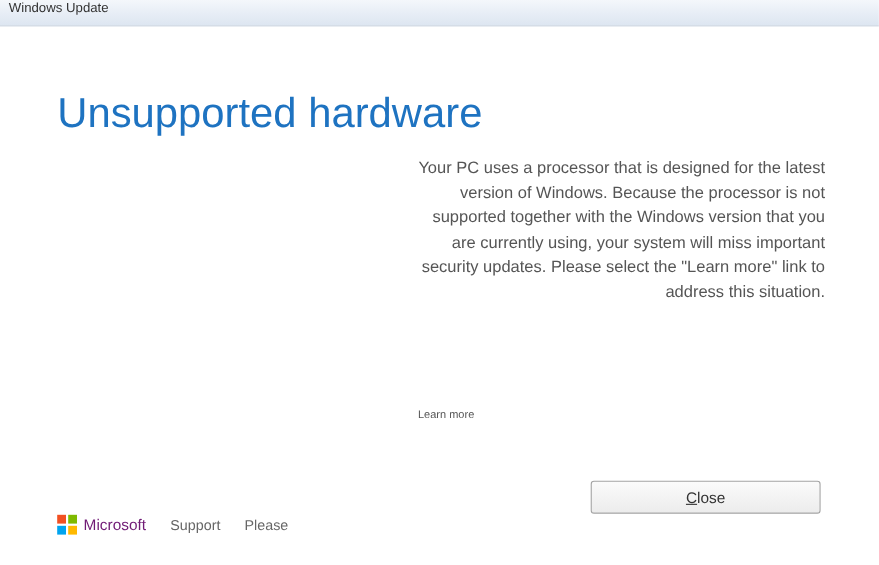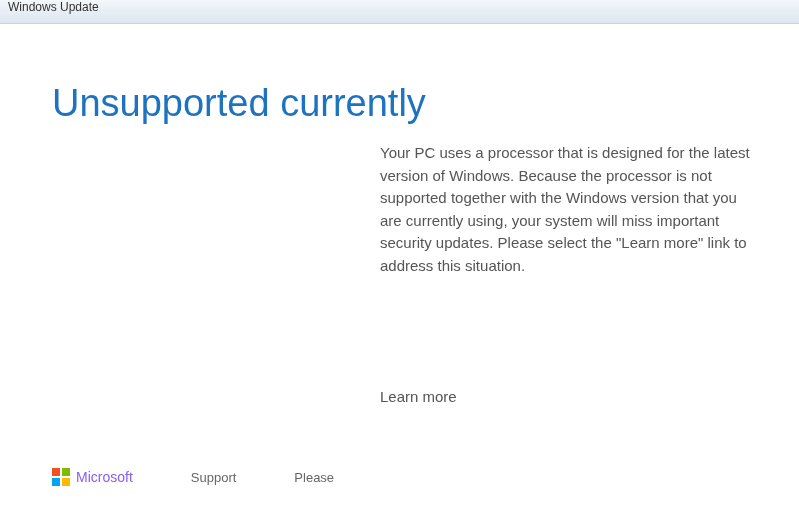--- a/index.html
+++ b/index.html
@@ -39,26 +39,27 @@
     }
     .body-text {
       position: absolute;
       left: 380px;
       top: 118px;
       width: 370px;
       font-size: 15px;
       font-weight: 300;
       color: #555;
       line-height: 1.5;
+      text-align: right;
     }
     .learn-more {
       position: absolute;
       left: 380px;
-      top: 364px;
-      font-size: 15px;
+      top: 348px;
+      font-size: 10px;
       font-weight: 300;
       color: #555;
       cursor: pointer;
     }
     .close-btn {
       position: absolute;
       left: 537px;
       top: 413px;
       width: 209px;
       height: 30px;
@@ -80,58 +81,60 @@
       display: flex;
       align-items: center;
       gap: 22px;
       font-size: 13px;
       color: #666;
     }
     .ms-logo {
       display: flex;
       align-items: center;
       gap: 6px;
-      color: #8b5cf6;
+      color: #701a75;
       font-size: 14px;
       font-weight: 500;
     }
     .ms-squares {
       width: 18px;
       height: 18px;
       display: grid;
       grid-template-columns: 1fr 1fr;
       grid-template-rows: 1fr 1fr;
       gap: 1.5px;
     }
     .sq { width:100%; height:100%; }
     .sq.r{background:#f25022;}
     .sq.g{background:#7fba00;}
     .sq.b{background:#00a4ef;}
     .sq.y{background:#ffb900;}
     .footer-link {
       cursor: pointer;
       font-weight: 300;
-      margin-left: 36px;
     }
   </style>
 </head>
 <body>
 
 <div class="titlebar">
   <span>Windows Update</span>
 </div>
 
 <div class="content">
 
-  <h1 class="heading">Unsupported currently</h1>
+  <h1 class="heading">Unsupported hardware</h1>
 
   <div class="body-text">Your PC uses a processor that is designed for the latest version of Windows. Because the processor is not supported together with the Windows version that you are currently using, your system will miss important security updates. Please select the "Learn more" link to address this situation.</div>
 
   <a class="learn-more">Learn more</a>
 
+  <button class="close-btn">
+    <span></span><span class="accesskey">C</span><span>lose</span>
+  </button>
 
   <div class="footer">
     <div class="ms-logo">
       <div class="ms-squares">
         <div class="sq r"></div>
         <div class="sq g"></div>
         <div class="sq b"></div>
         <div class="sq y"></div>
       </div>
       <span>Microsoft</span>

